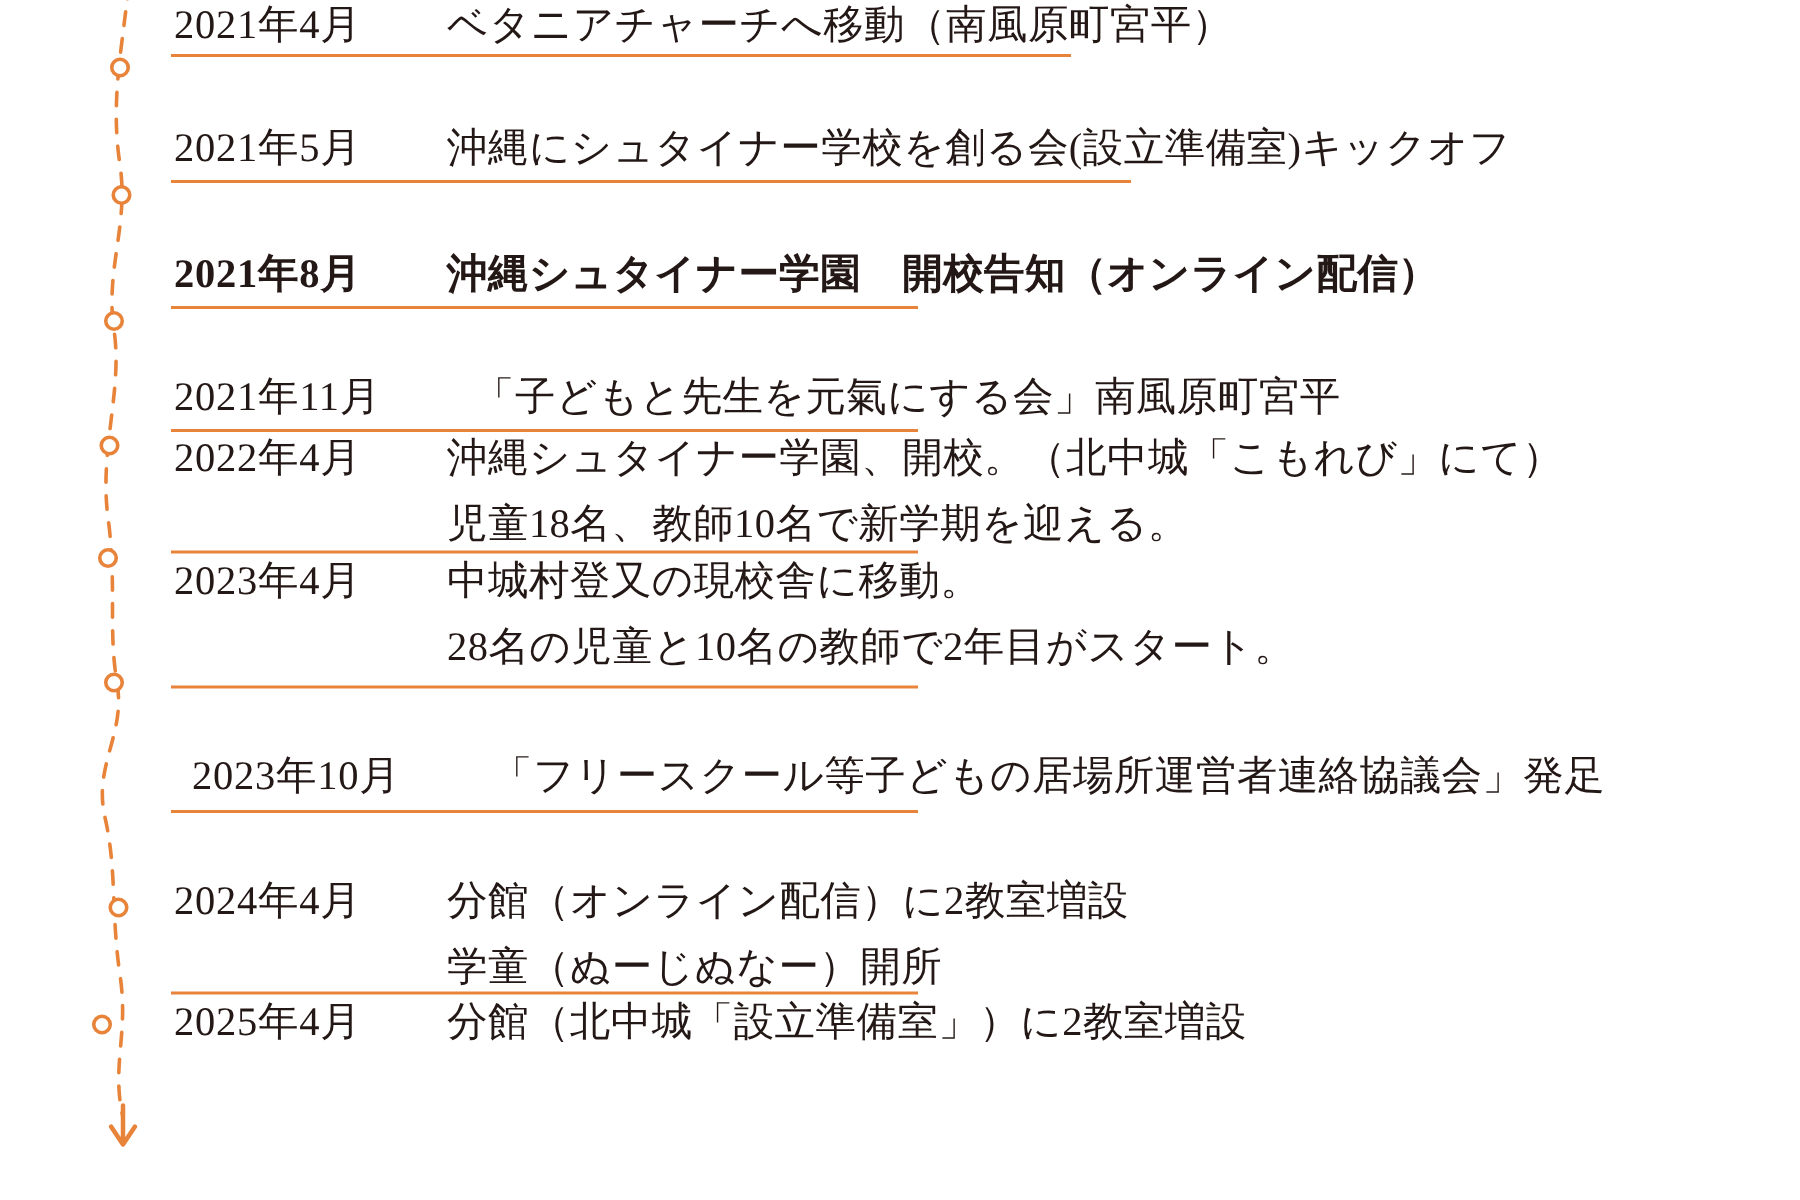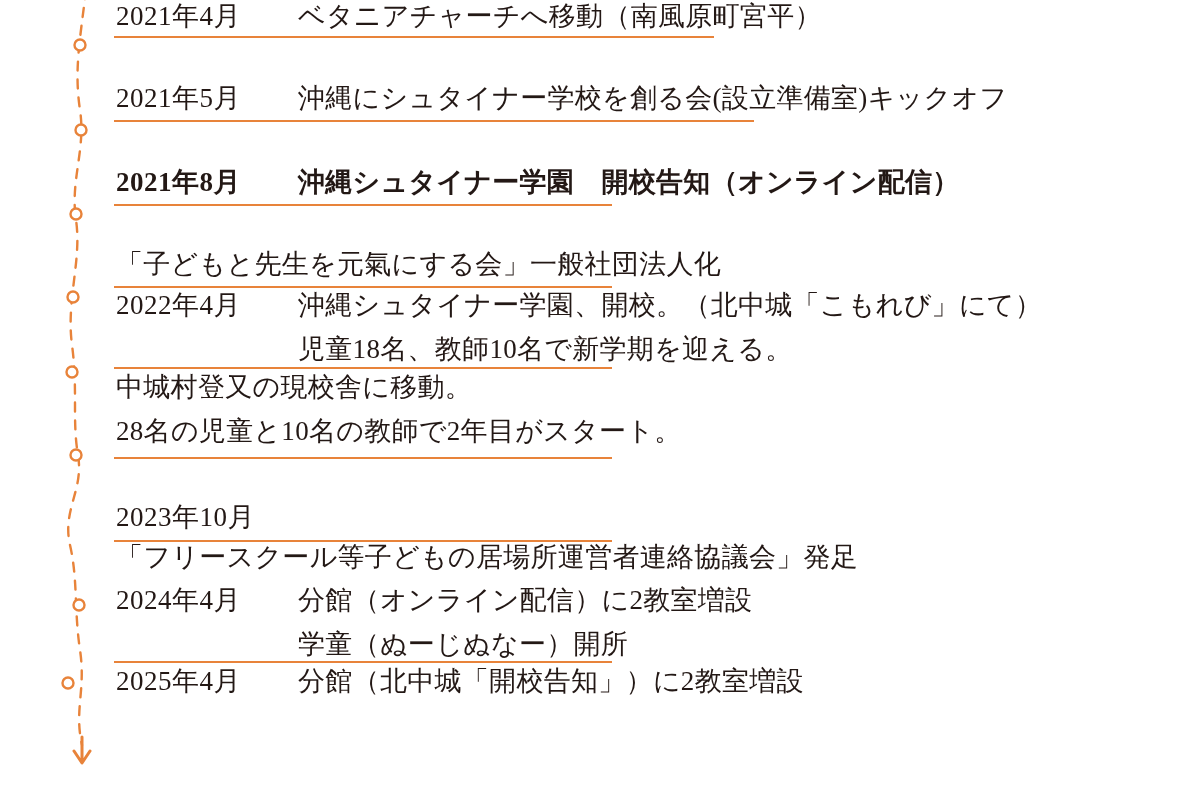--- a/index.html
+++ b/index.html
@@ -111,59 +111,61 @@
   </div>
 
   <div class="entry" style="left:6px; top:162px;font-weight:bold;">
     <span class="date w-narrow">2021年8月</span>
     <span class="desc">
       <span class="line">沖縄シュタイナー学園　開校告知（オンライン配信）</span>
     </span>
   </div>
 
   <div class="entry" style="left:6px; top:244px;">
+    <span class="date w-wide">2021年11月</span>
     <span class="desc">
-      <span class="line">「子どもと先生を元氣にする会」一般社団法人化</span>
+      <span class="line">「子どもと先生を元氣にする会」南風原町宮平</span>
     </span>
   </div>
 
   <div class="entry" style="left:6px; top:285px;">
     <span class="date w-narrow">2022年4月</span>
     <span class="desc">
       <span class="line">沖縄シュタイナー学園、開校。（北中城「こもれび」にて）</span>
       <span class="line">児童18名、教師10名で新学期を迎える。</span>
     </span>
   </div>
 
   <div class="entry" style="left:6px; top:367px;">
+    <span class="date w-narrow">2023年4月</span>
     <span class="desc">
       <span class="line">中城村登又の現校舎に移動。</span>
       <span class="line">28名の児童と10名の教師で2年目がスタート。</span>
     </span>
   </div>
 
-  <div class="entry" style="left:6px; top:497px;flex-direction:column;">
+  <div class="entry" style="left:18px; top:497px;">
     <span class="date w-wide">2023年10月</span>
     <span class="desc">
       <span class="line">「フリースクール等子どもの居場所運営者連絡協議会」発足</span>
     </span>
   </div>
 
   <div class="entry" style="left:6px; top:538px;margin-top:42px;">
     <span class="date w-narrow">2024年4月</span>
     <span class="desc">
       <span class="line">分館（オンライン配信）に2教室増設</span>
       <span class="line">学童（ぬーじぬなー）開所</span>
     </span>
   </div>
 
   <div class="entry" style="left:6px; top:661px;align-items:center;">
     <span class="date w-narrow">2025年4月</span>
     <span class="desc">
-      <span class="line">分館（北中城「開校告知」）に2教室増設</span>
+      <span class="line">分館（北中城「設立準備室」）に2教室増設</span>
     </span>
   </div>
 
   <div class="rule" style="left:4px;  top:36px;  width:600px;"></div>
   <div class="rule" style="left:4px;  top:120px; width:640px;"></div>
   <div class="rule" style="left:4px;  top:204px; width:498px;"></div>
   <div class="rule" style="left:4px;  top:286px; width:498px;"></div>
   <div class="rule" style="left:4px;  top:367px; width:498px;"></div>
   <div class="rule" style="left:4px;  top:457px; width:498px;"></div>
   <div class="rule" style="left:4px;  top:540px; width:498px;"></div>

